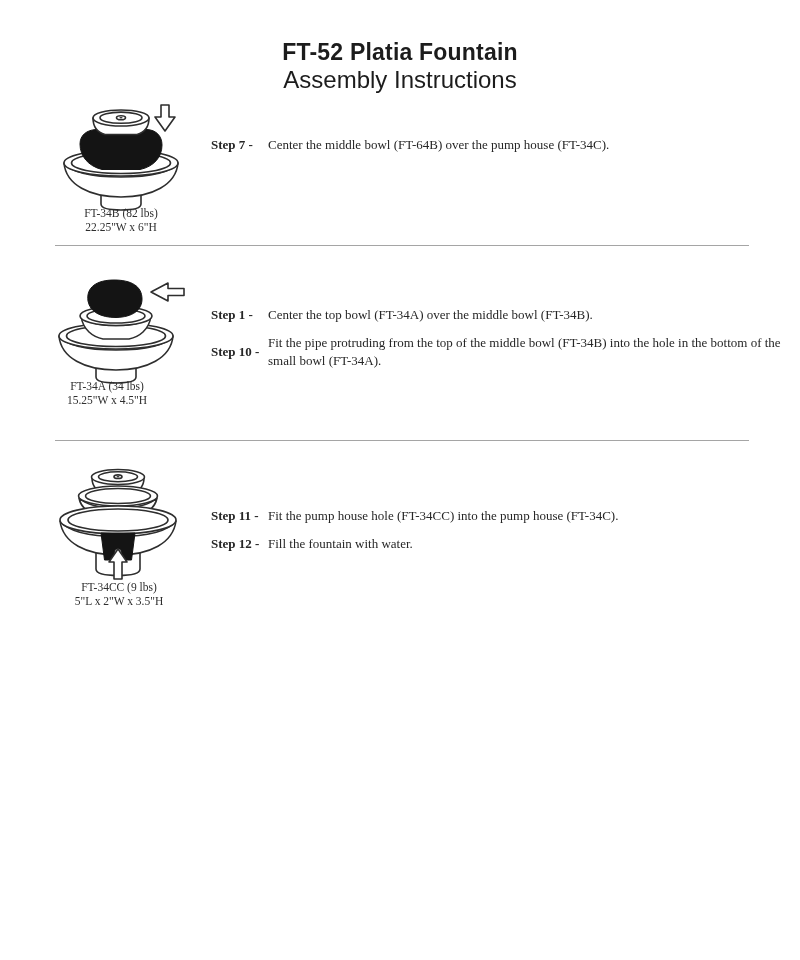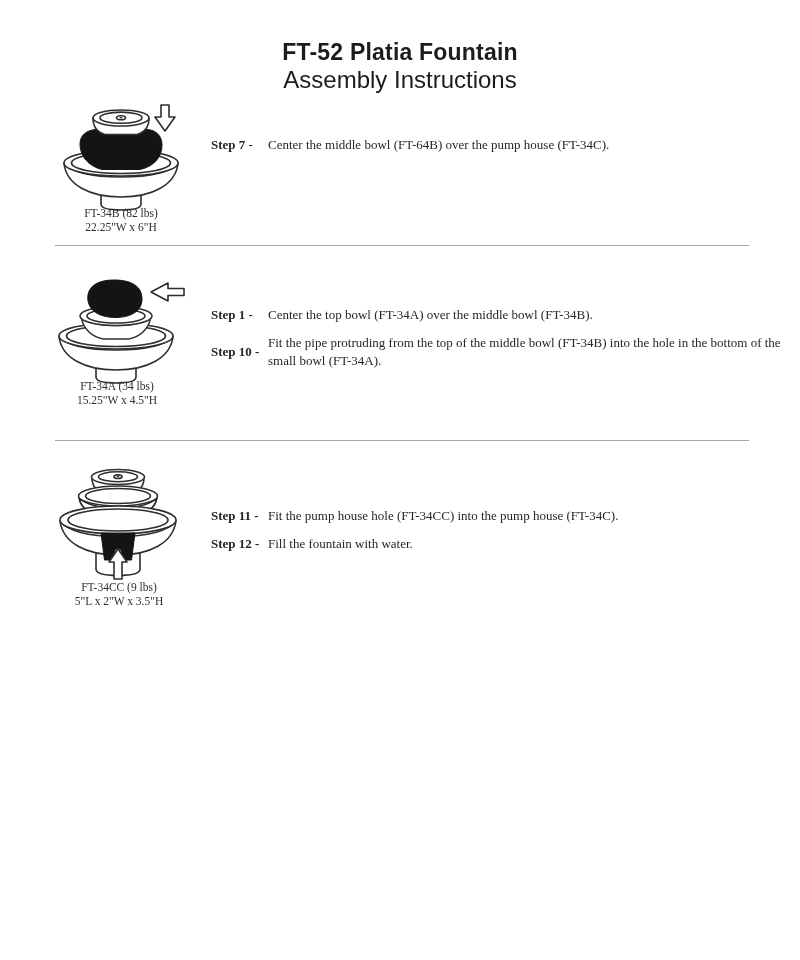--- a/index.html
+++ b/index.html
@@ -9,21 +9,21 @@
           font-family:"Liberation Sans", sans-serif;color:#1c1c1c;}
   .title{font-size:23px;font-weight:bold;line-height:25px;letter-spacing:.2px;}
   .subtitle{font-size:24px;font-weight:normal;line-height:27px;margin-top:1px;text-align:center;}
 
   .figure{position:absolute;}
   .fig1{left:57px;top:103px;}
   .fig2{left:50px;top:274px;}
   .fig3{left:50px;top:463px;}
   .caption{position:absolute;text-align:center;font-size:11.5px;line-height:14px;color:#2e2e2e;}
   .cap1{left:57px;top:206px;width:128px;}
-  .cap2{left:48px;top:379px;width:138px;}
+  .cap2{left:38px;top:379px;width:138px;}
   .cap3{left:50px;top:580px;width:138px;}
 
   .steps{position:absolute;left:203px;width:592px;font-size:13px;line-height:18px;}
   .steps1{top:136px;}
   .steps2{top:306px;}
   .steps3{top:507px;}
   .step{display:flex;align-items:center;margin-bottom:10px;margin-left:8px;}
   .step-label{flex:none;width:50px;font-weight:bold;margin-right:7px;white-space:nowrap;}
   .step-text{flex:1;}
 

